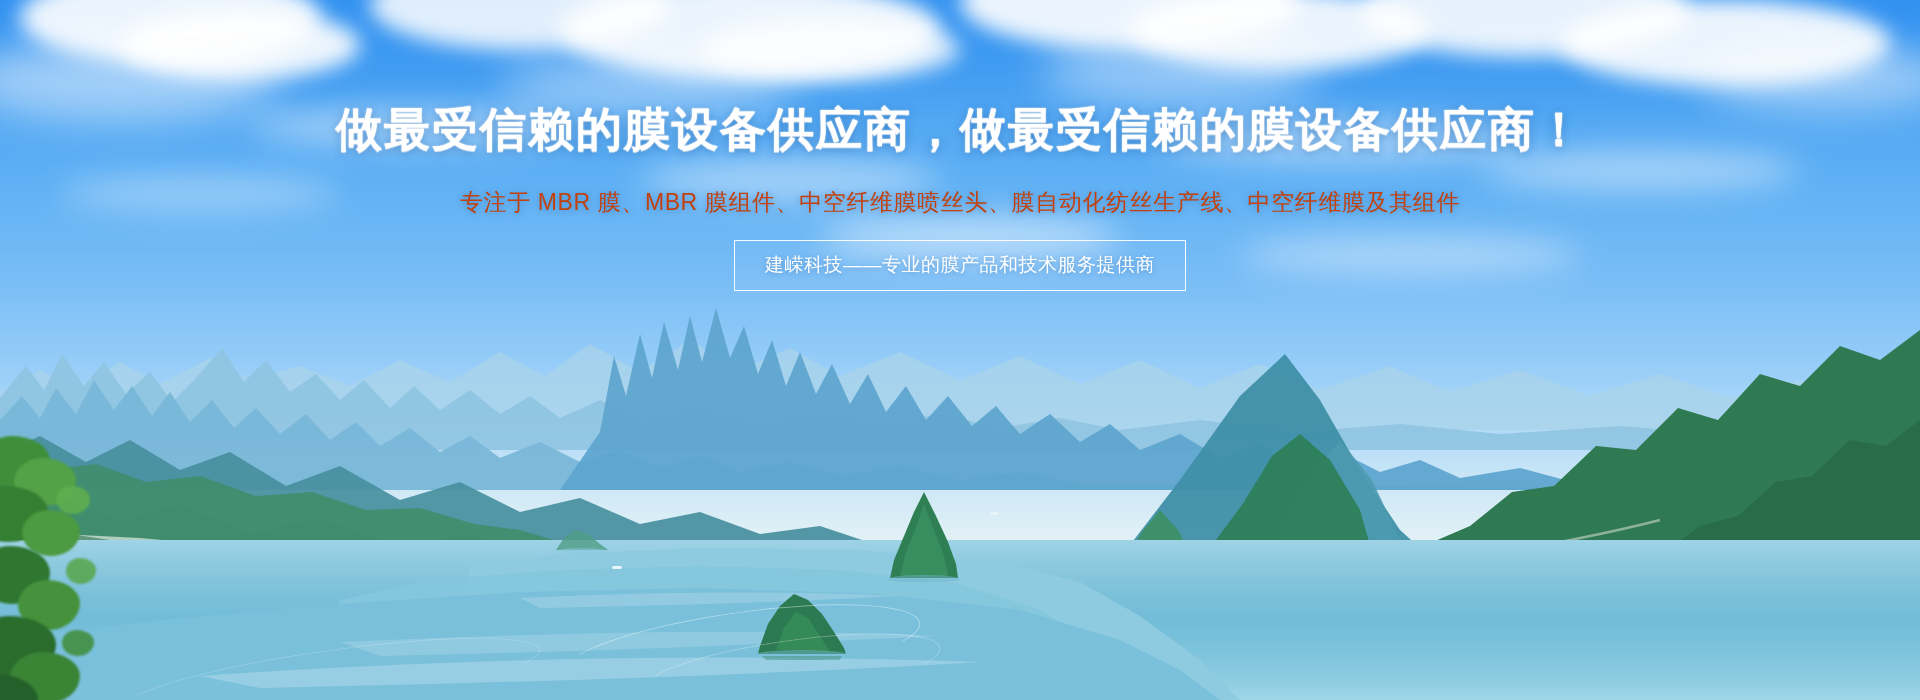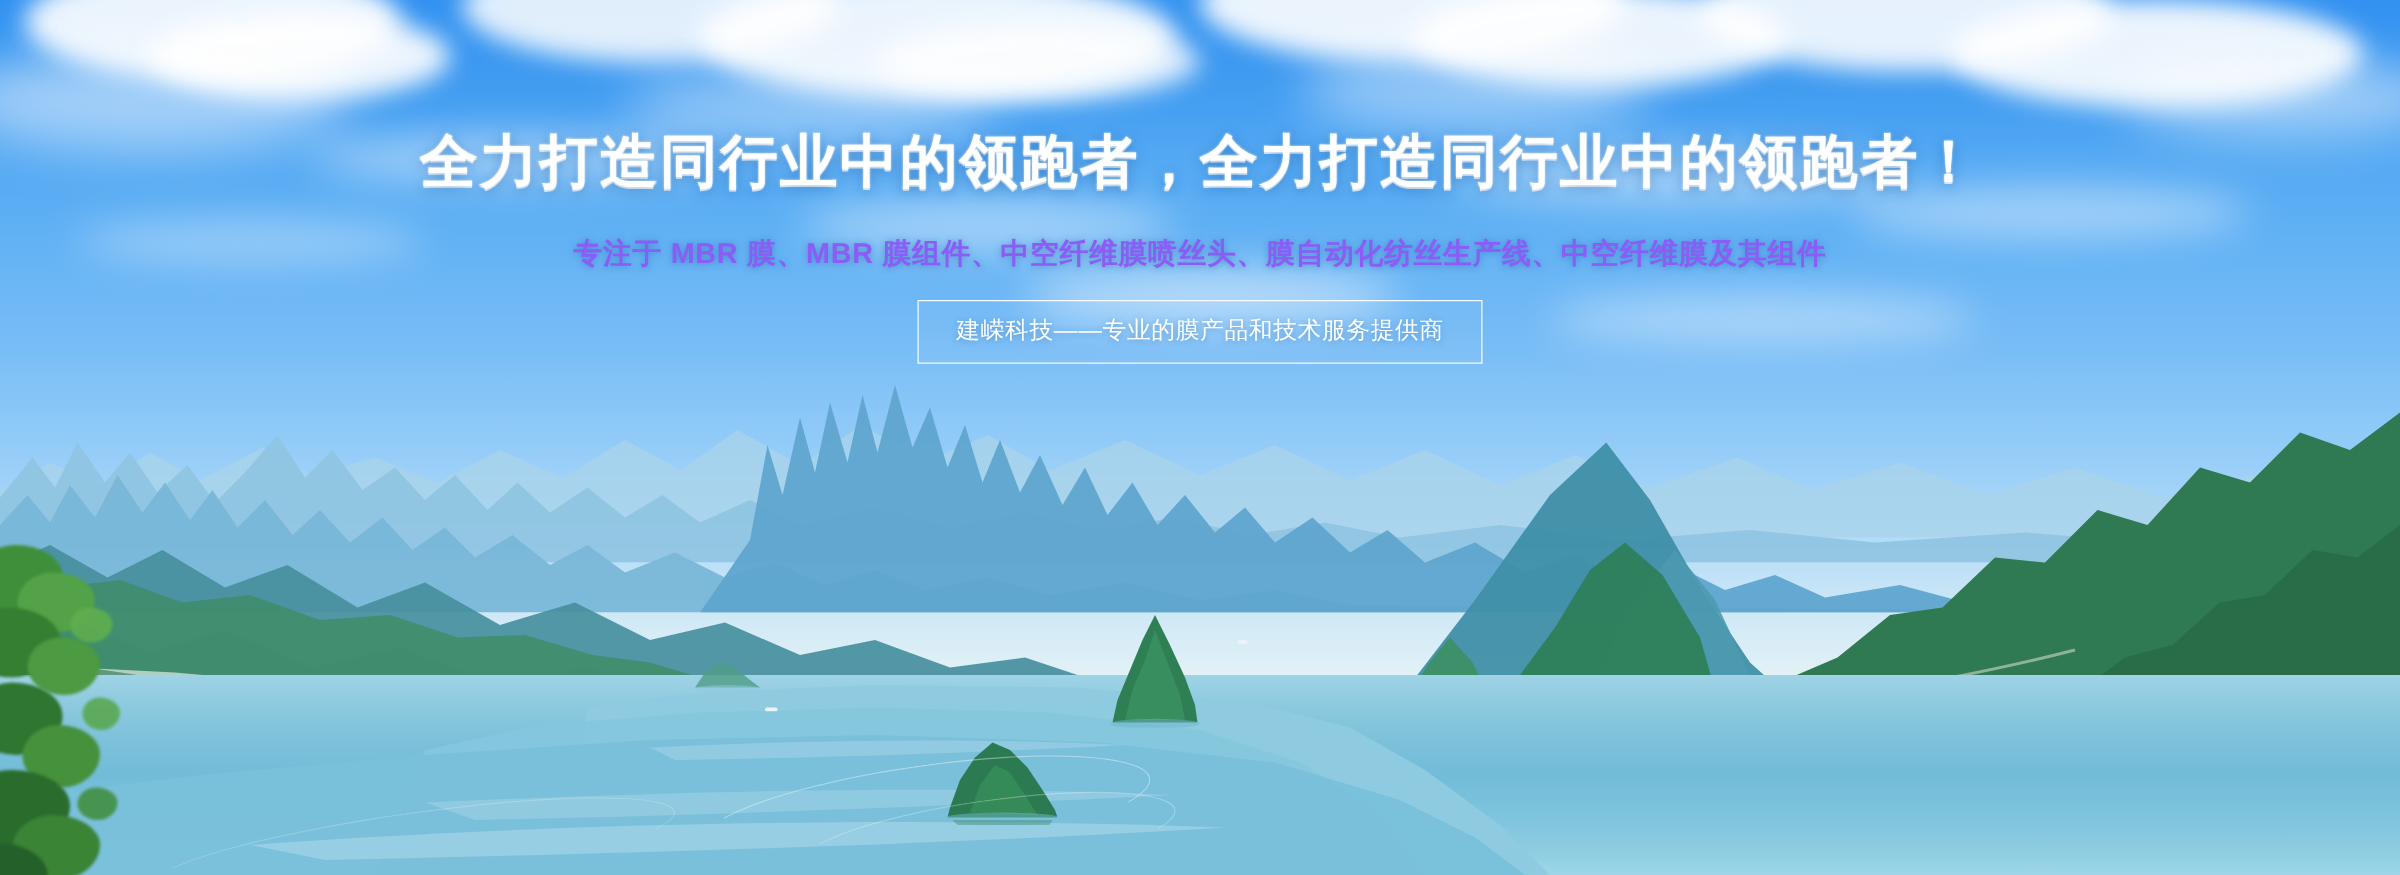--- a/index.html
+++ b/index.html
@@ -96,25 +96,24 @@
       0 0 2px rgba(255,255,255,.9),
       0 2px 10px rgba(20,80,150,.45),
       0 1px 0 rgba(255,255,255,.8);
     white-space:nowrap;
   }
   #subtitle{
     position:absolute;left:0;width:100%;
     top:187px;
     font-size:23px;
     line-height:30px;
-    color:#8b5cf6;
+    color:#c2410c;
     letter-spacing:.6px;
     text-shadow:0 1px 6px rgba(30,90,160,.45);
     white-space:nowrap;
-    font-weight:bold;
   }
   #tagline-box{
     position:absolute;
     left:50%;transform:translateX(-50%);
     top:240px;
     display:inline-block;
     padding:13px 30px 14px;
     border:1px solid rgba(255,255,255,.92);
     color:#ffffff;
     font-size:19px;
@@ -277,21 +276,21 @@
     <div class="leafblob" style="position:absolute;left:0px;top:186px;width:86px;height:62px;background:#2a6c2c;"></div>
     <div class="leafblob" style="position:absolute;left:40px;top:222px;width:70px;height:52px;background:#3a8436;"></div>
     <div class="leafblob" style="position:absolute;left:-10px;top:244px;width:78px;height:56px;background:#24602a;"></div>
     <div class="leafblob" style="position:absolute;left:86px;top:56px;width:34px;height:28px;background:#5fae4e;opacity:.9;"></div>
     <div class="leafblob" style="position:absolute;left:96px;top:128px;width:30px;height:26px;background:#57a64a;opacity:.85;"></div>
     <div class="leafblob" style="position:absolute;left:92px;top:200px;width:32px;height:26px;background:#3f8c38;opacity:.85;"></div>
   </div>
 
   <div class="overlay">
 
-    <div id="headline">全力打造同行业中的领跑者，全力打造同行业中的领跑者！</div>
+    <div id="headline">做最受信赖的膜设备供应商，做最受信赖的膜设备供应商！</div>
 
     <div id="subtitle">专注于 MBR 膜、MBR 膜组件、中空纤维膜喷丝头、膜自动化纺丝生产线、中空纤维膜及其组件</div>
 
     <div id="tagline-box">建嵘科技——专业的膜产品和技术服务提供商</div>
 
   </div>
 
 </div>
 
 </body></html>

